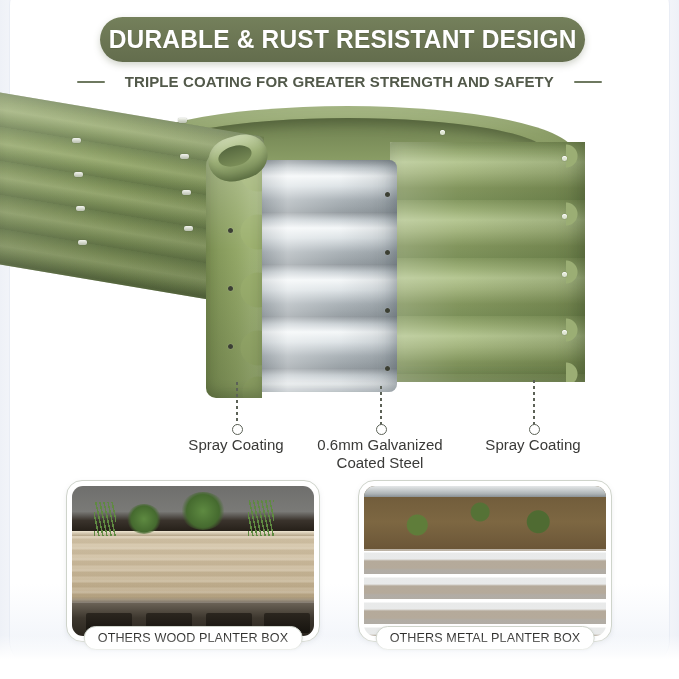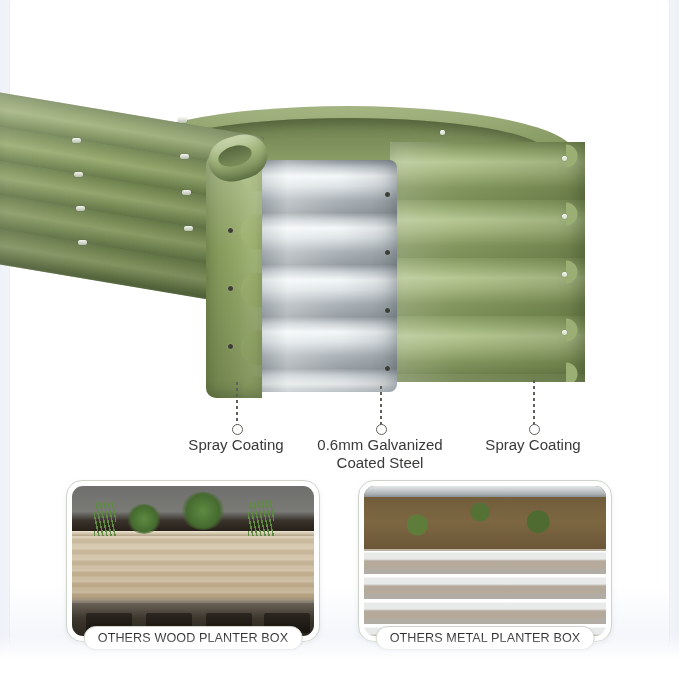--- a/index.html
+++ b/index.html
@@ -278,21 +278,29 @@
     box-shadow:0 1px 3px rgba(120,128,140,.16);
   }
 </style>
 </head>
 <body>
 
 <div id="page">
 
   <div class="card-wash"></div>
 
-
+  <div class="title-pill">
+    <span>DURABLE &amp; RUST RESISTANT DESIGN</span>
+  </div>
+
+  <div class="subtitle-row">
+    <span class="sub-dash"></span>
+    <span class="sub-text">TRIPLE COATING FOR GREATER STRENGTH AND SAFETY</span>
+    <span class="sub-dash"></span>
+  </div>
 
   <div class="hero">
 
     <div class="rim"></div>
     <div class="rim-inner"></div>
 
     <div class="wall-left"></div>
     <div class="wall-left-shadeband"></div>
     <div class="bolt" style="left:72px;top:38px;"></div>
     <div class="bolt" style="left:74px;top:72px;"></div>

